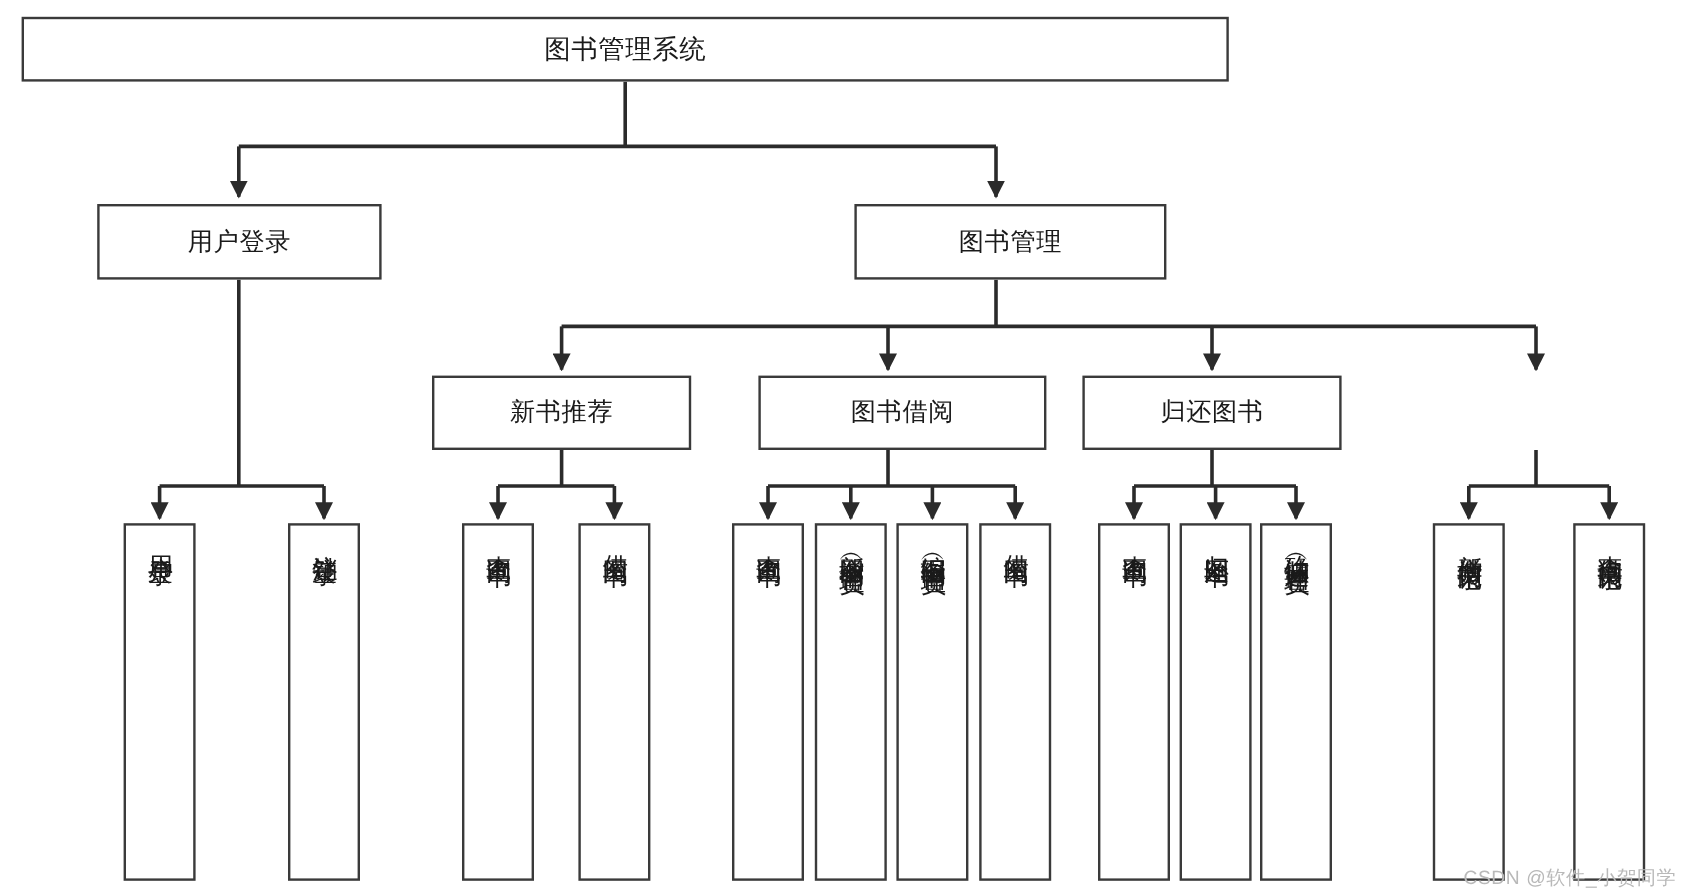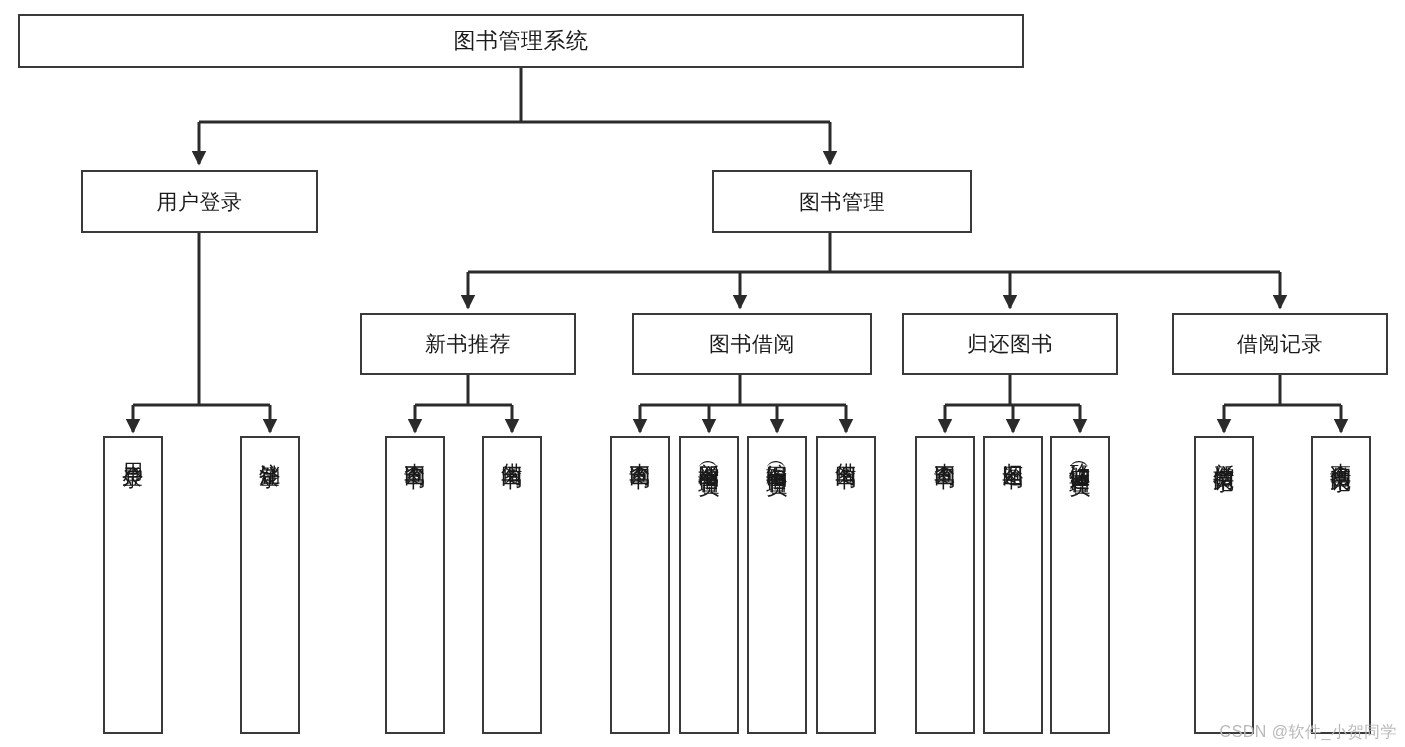--- a/index.html
+++ b/index.html
@@ -143,23 +143,20 @@
 
   <div class="node horiz" style="left:360px; top:313px; width:216px; height:62px;">
     <span class="label">新书推荐</span>
   </div>
   <div class="node horiz" style="left:632px; top:313px; width:240px; height:62px;">
     <span class="label">图书借阅</span>
   </div>
   <div class="node horiz" style="left:902px; top:313px; width:216px; height:62px;">
     <span class="label">归还图书</span>
   </div>
-  <div class="node horiz" style="left:1172px; top:313px; width:216px; height:62px;">
-    <span class="label">借阅记录</span>
-  </div>
 
   <div class="node vert" style="left:103px; top:436px; width:60px; height:298px;">
     <span class="label">用户登录</span>
   </div>
   <div class="node vert" style="left:240px; top:436px; width:60px; height:298px;">
     <span class="label">注销登录</span>
   </div>
 
   <div class="node vert" style="left:385px; top:436px; width:60px; height:298px;">
     <span class="label">查询图书</span>

